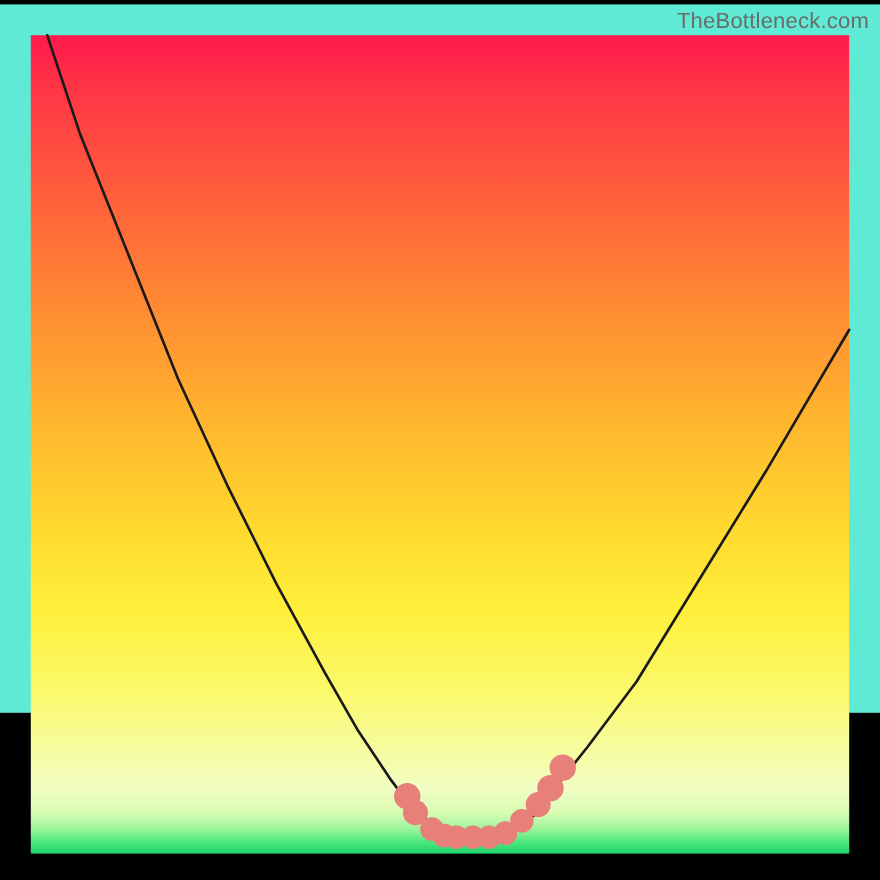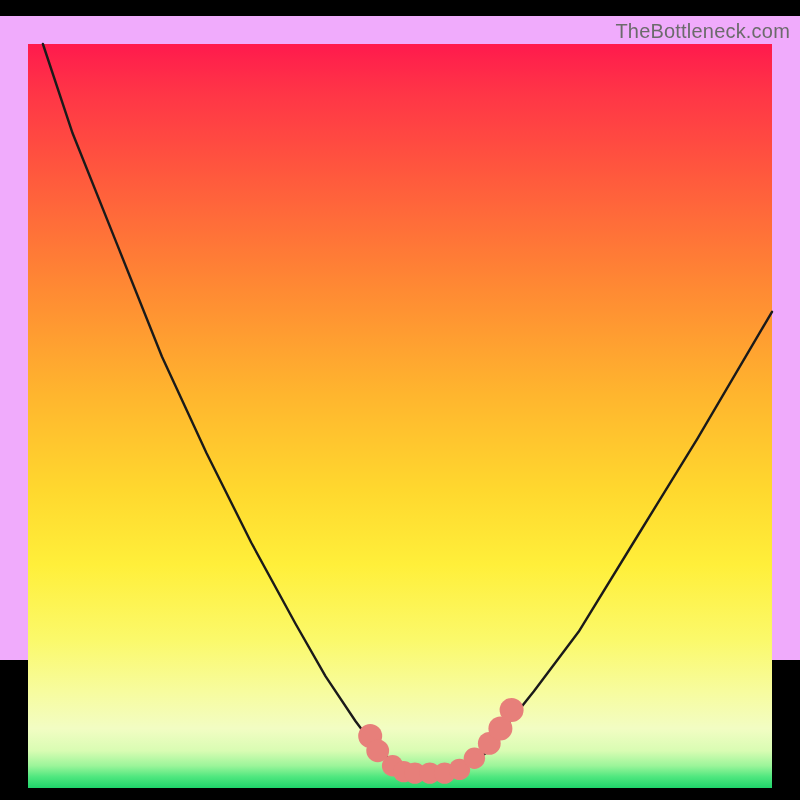--- a/index.html
+++ b/index.html
@@ -7,24 +7,24 @@
     padding: 0;
     width: 800px;
     height: 800px;
     background: #000;
     overflow: hidden;
     font-family: Arial, Helvetica, sans-serif;
   }
   .frame {
     position: absolute;
     left: 0;
-    top: 16px;
+    top: 4px;
     width: 800px;
     height: 644px;
-    background: #f0abfc;
+    background: #5eead4;
   }
   .plot {
     position: absolute;
     left: 28px;
     top: 28px;
     width: 744px;
     height: 744px;
     
     background: linear-gradient(
       to bottom,

